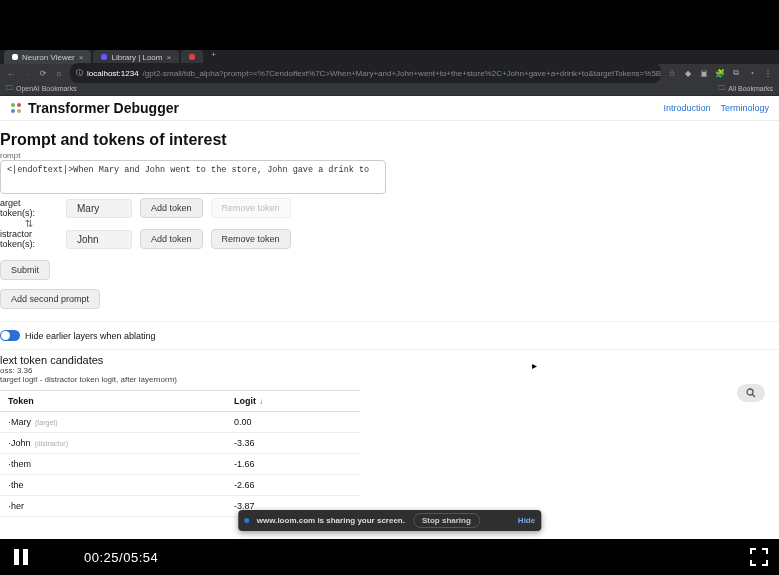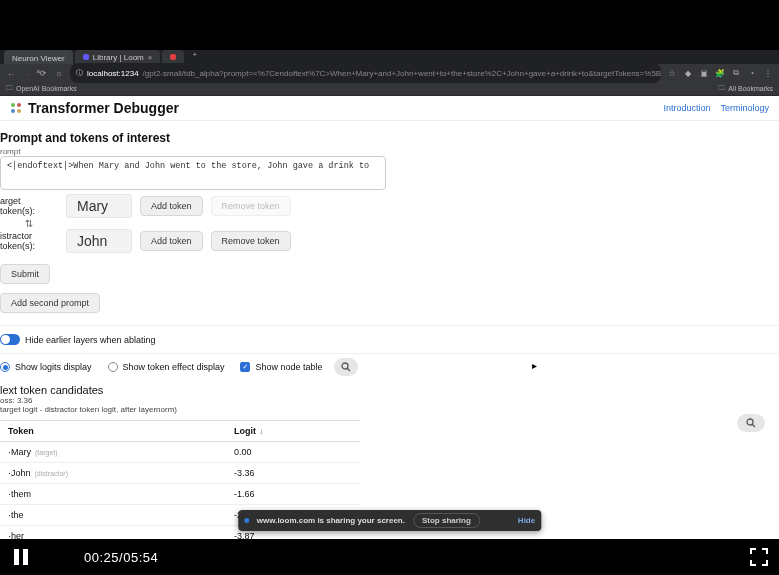--- a/index.html
+++ b/index.html
@@ -2,49 +2,49 @@
 <html><head>
 <meta charset="utf-8">
 <style>
 * { box-sizing: border-box; margin: 0; padding: 0; }
 body { width: 779px; height: 575px; background: #000; font-family: -apple-system, BlinkMacSystemFont, "Segoe UI", Arial, sans-serif; overflow: hidden; position: relative; }
 .video-area { position: absolute; top: 50px; left: 0; right: 0; bottom: 36px; background: #fff; }
 
 
 .tabstrip { height: 14px; background: #202124; display: flex; align-items: stretch; padding-left: 4px; font-size: 8px; color: #ccc; }
 .tab { display: flex; align-items: center; gap: 4px; padding: 0 8px; background: #35363a; border-radius: 4px 4px 0 0; margin-right: 2px; max-width: 90px; }
-.tab.active { background: #3c4043; flex-direction: column; }
+.tab.active { background: #3c4043; }
 .tab-close { font-size: 8px; color: #aaa; }
 .tab-fav { width: 6px; height: 6px; border-radius: 2px; }
 .tab-plus { padding: 0 6px; color: #aaa; }
 .addrbar { height: 18px; background: #35363a; display: flex; align-items: center; padding: 0 6px; gap: 6px; font-size: 8px; color: #ccc; }
 .addr-icon { width: 10px; display: flex; justify-content: center; color: #aaa; }
 .url-pill { flex: 1; background: #202124; border-radius: 8px; height: 20px; display: flex; align-items: center; padding: 0 6px; gap: 4px; overflow: hidden; white-space: nowrap; }
 .url-pill .dim { color: #888; }
 .bookmarks { height: 14px; background: #35363a; border-bottom: 1px solid #2a2a2a; display: flex; align-items: center; padding: 0 6px; font-size: 7px; color: #bbb; justify-content: space-between; }
 .bm-item { display: flex; align-items: center; gap: 3px; }
 
 
 .page { position: absolute; top: 46px; left: 0; right: 0; bottom: 0; background: #fff; overflow: hidden; color: #111; }
 .app-header { display: flex; align-items: center; justify-content: space-between; padding: 4px 10px; border-bottom: 1px solid #eee; }
 .app-title { display: flex; align-items: center; gap: 6px; }
 .app-title .logo { width: 12px; height: 12px; }
 .app-title h1 { font-size: 14px; font-weight: 600; }
 .app-links { display: flex; gap: 10px; font-size: 9px; }
 .app-links a { color: #2a6fd6; text-decoration: none; }
 
 .section { padding: 4px 0 4px 0; }
-.sec-title { font-size: 12px; font-weight: 700; padding: 6px 0 2px 0; }
+.sec-title { font-size: 16px; font-weight: 700; padding: 6px 0 2px 0; }
 .small-label { font-size: 8px; color: #666; }
 
 .prompt-box { width: 386px; height: 34px; border: 1px solid #ccc; border-radius: 4px; padding: 4px 6px; font-family: "Courier New", monospace; font-size: 8.5px; color: #333; white-space: pre-wrap; }
 
 .token-row { display: flex; align-items: center; gap: 8px; font-size: 9px; margin-top: 4px; }
 .token-row .label { width: 58px; color: #222; }
-.token-chip { background: #f3f3f3; border: 1px solid #e6e6e6; border-radius: 3px; padding: 3px 10px; font-size: 14px; min-width: 66px; text-align: left; color: #333; }
+.token-chip { background: #f3f3f3; border: 1px solid #e6e6e6; border-radius: 3px; padding: 3px 10px; font-size: 10px; min-width: 66px; text-align: left; color: #333; }
 .btn { background: #efefef; border: 1px solid #d7d7d7; border-radius: 4px; padding: 4px 10px; font-size: 9px; color: #333; cursor: pointer; }
 .btn.disabled { color: #bbb; border-color: #eee; background: #fafafa; }
 .swap-icon { font-size: 10px; color: #666; width: 58px; text-align: center; }
 
 .ck-row { display: flex; align-items: center; gap: 5px; font-size: 9px; padding: 4px 0; }
 .toggle { width: 20px; height: 11px; border-radius: 6px; background: #2a6fd6; position: relative; }
 .toggle::after { content: ""; position: absolute; width: 9px; height: 9px; background: #fff; border-radius: 50%; left: 1px; top: 1px; }
 .radio { width: 10px; height: 10px; border: 1px solid #888; border-radius: 50%; display: inline-block; position: relative; }
 .radio.on { border-color: #2a6fd6; }
 .radio.on::after { content: ""; position: absolute; width: 5px; height: 5px; background: #2a6fd6; border-radius: 50%; left: 1.5px; top: 1.5px; }
@@ -174,36 +174,20 @@
       <div style="margin-top:8px">
         <button class="btn">Add second prompt</button>
       </div>
     </div>
 
     <div class="ck-row" style="margin-top:8px; border-top:1px solid #f0f0f0; border-bottom:1px solid #f0f0f0; padding:8px 0">
       <span class="toggle"></span>
       <span>Hide earlier layers when ablating</span>
     </div>
 
-    <div class="ck-row" style="position:relative">
-      <span class="radio on"></span>
-      <span>Show logits display</span>
-      <span style="width:6px"></span>
-      <span class="radio"></span>
-      <span>Show token effect display</span>
-      <span style="width:6px"></span>
-      <span class="checkbox">✓</span>
-      <span>Show node table</span>
-      <span class="zoom-btn">
-        <svg width="10" height="10" viewBox="0 0 10 10">
-            <circle cx="4" cy="4" r="3" fill="none" stroke="#555" stroke-width="1.3"></circle>
-            <line x1="6.2" y1="6.2" x2="9" y2="9" stroke="#555" stroke-width="1.3"></line>
-          </svg>
-      </span>
-    </div>
 
     <div class="candidates-title">lext token candidates</div>
     <div class="cand-sub">
       <span>oss: </span><span>3.36</span>
     </div>
     <div class="cand-sub2">target logit - distractor token logit, after layernorm)</div>
 
     <div style="position:relative">
       <span class="zoom-float" style="top:0">
         <svg width="10" height="10" viewBox="0 0 10 10">

